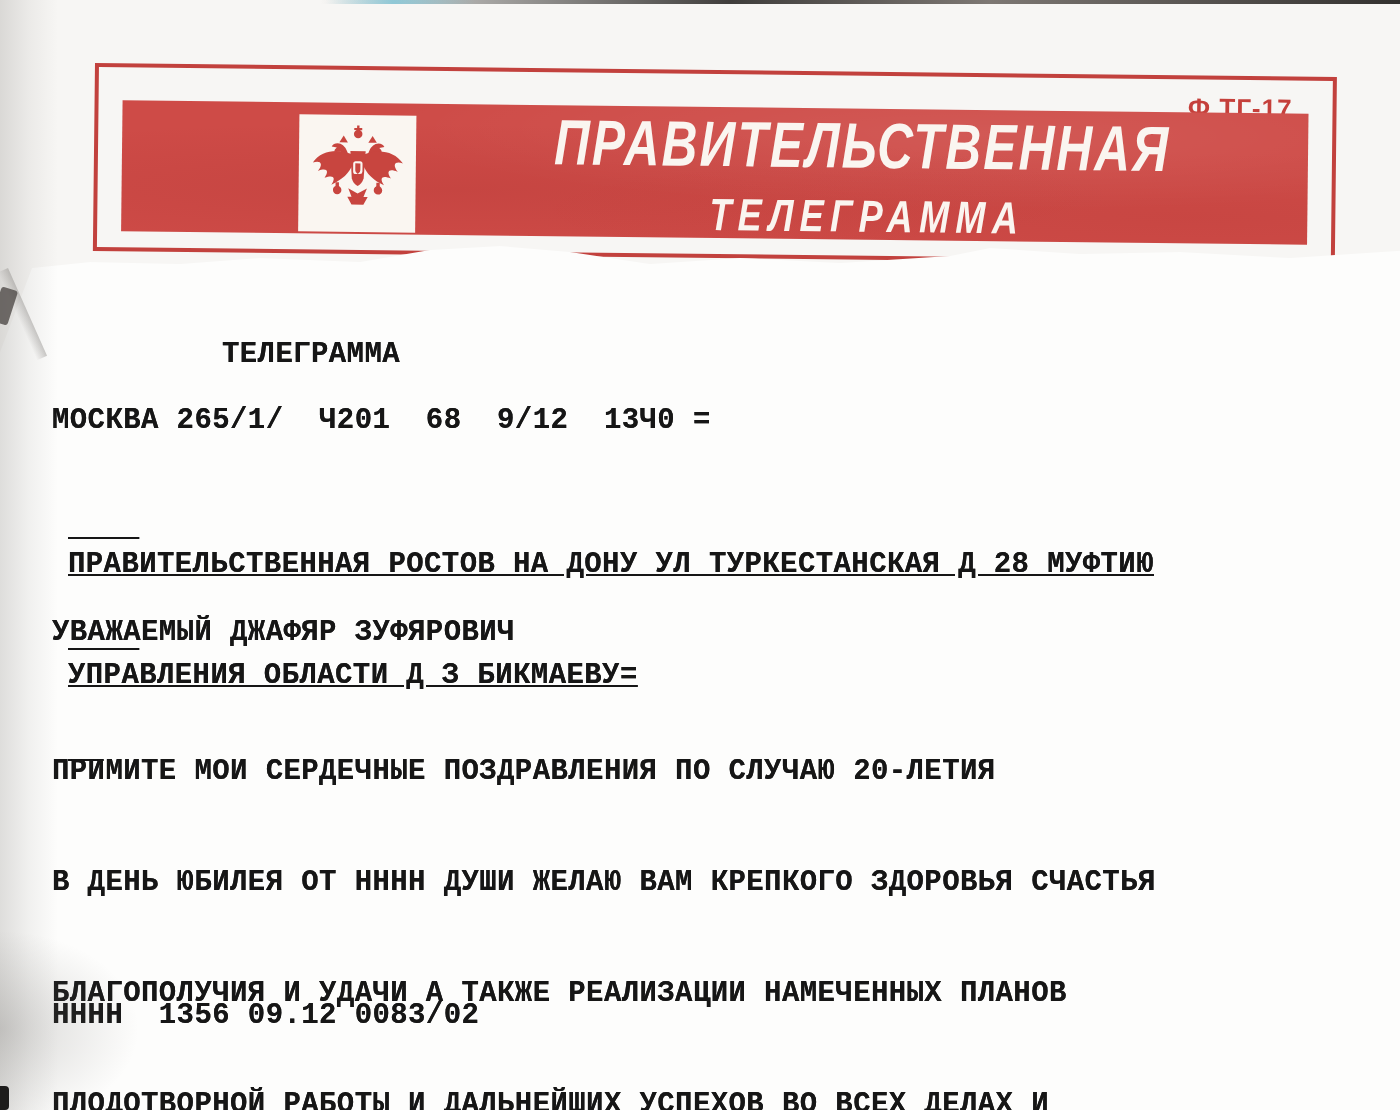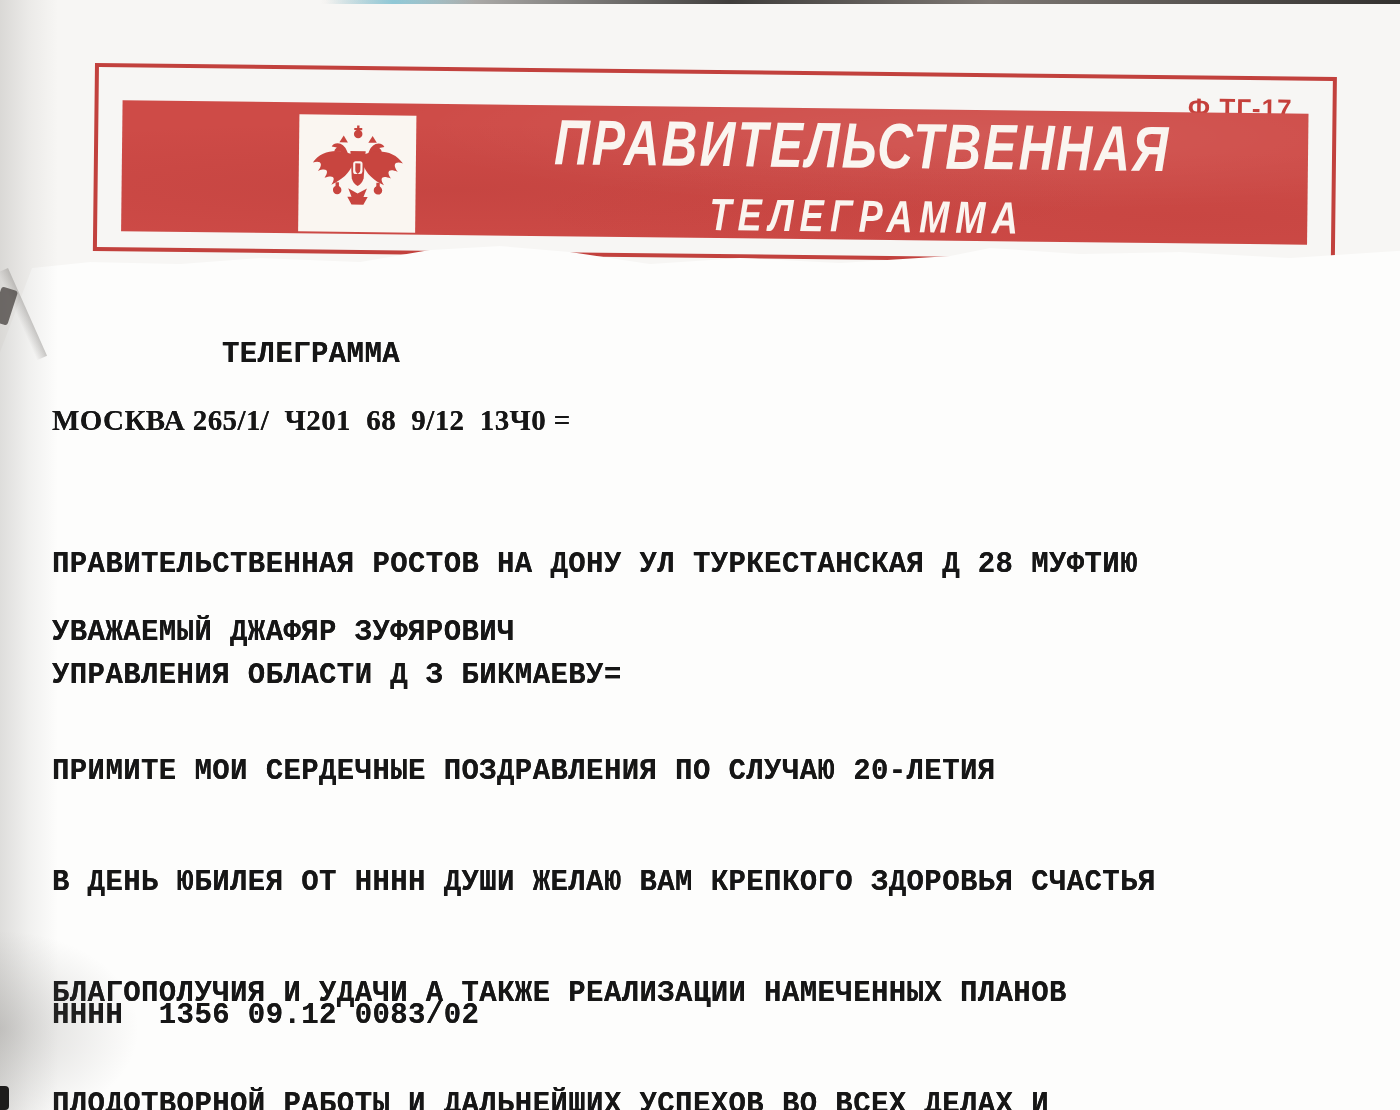--- a/index.html
+++ b/index.html
@@ -71,22 +71,22 @@
     filter:drop-shadow(0 -1px 1px rgba(95,90,84,.45));
   }
   .mono{
     position:absolute;white-space:pre;
     font-family:"Liberation Mono","DejaVu Sans Mono",monospace;
     font-weight:bold;font-size:29px;line-height:37px;
     color:var(--ink,#161616);letter-spacing:.4px;
     text-shadow:0 0 .6px rgba(10,10,10,.85);
   }
   .tg-header{left:232px;top:96px;}
-  .tg-routing{left:62px;top:162px;font-family:Liberation Serif, serif;}
-  .tg-address{left:62px;top:232px;}
+  .tg-routing{left:62px;top:162px;}
+  .tg-address{left:78px;top:232px;text-decoration:underline;}
   .tg-salutation{left:62px;top:374px;}
   .tg-body{left:62px;top:439px;}
   .tg-service{left:62px;top:757px;}
 </style>
 </head>
 <body>
 
 <div class="left-band" data-name="scan-shading-left"></div>
 <div class="top-edge-line" data-name="scanner-edge-line"></div>
 <div class="cyan-sliver" data-name="scanner-edge-color-fringe"></div>

